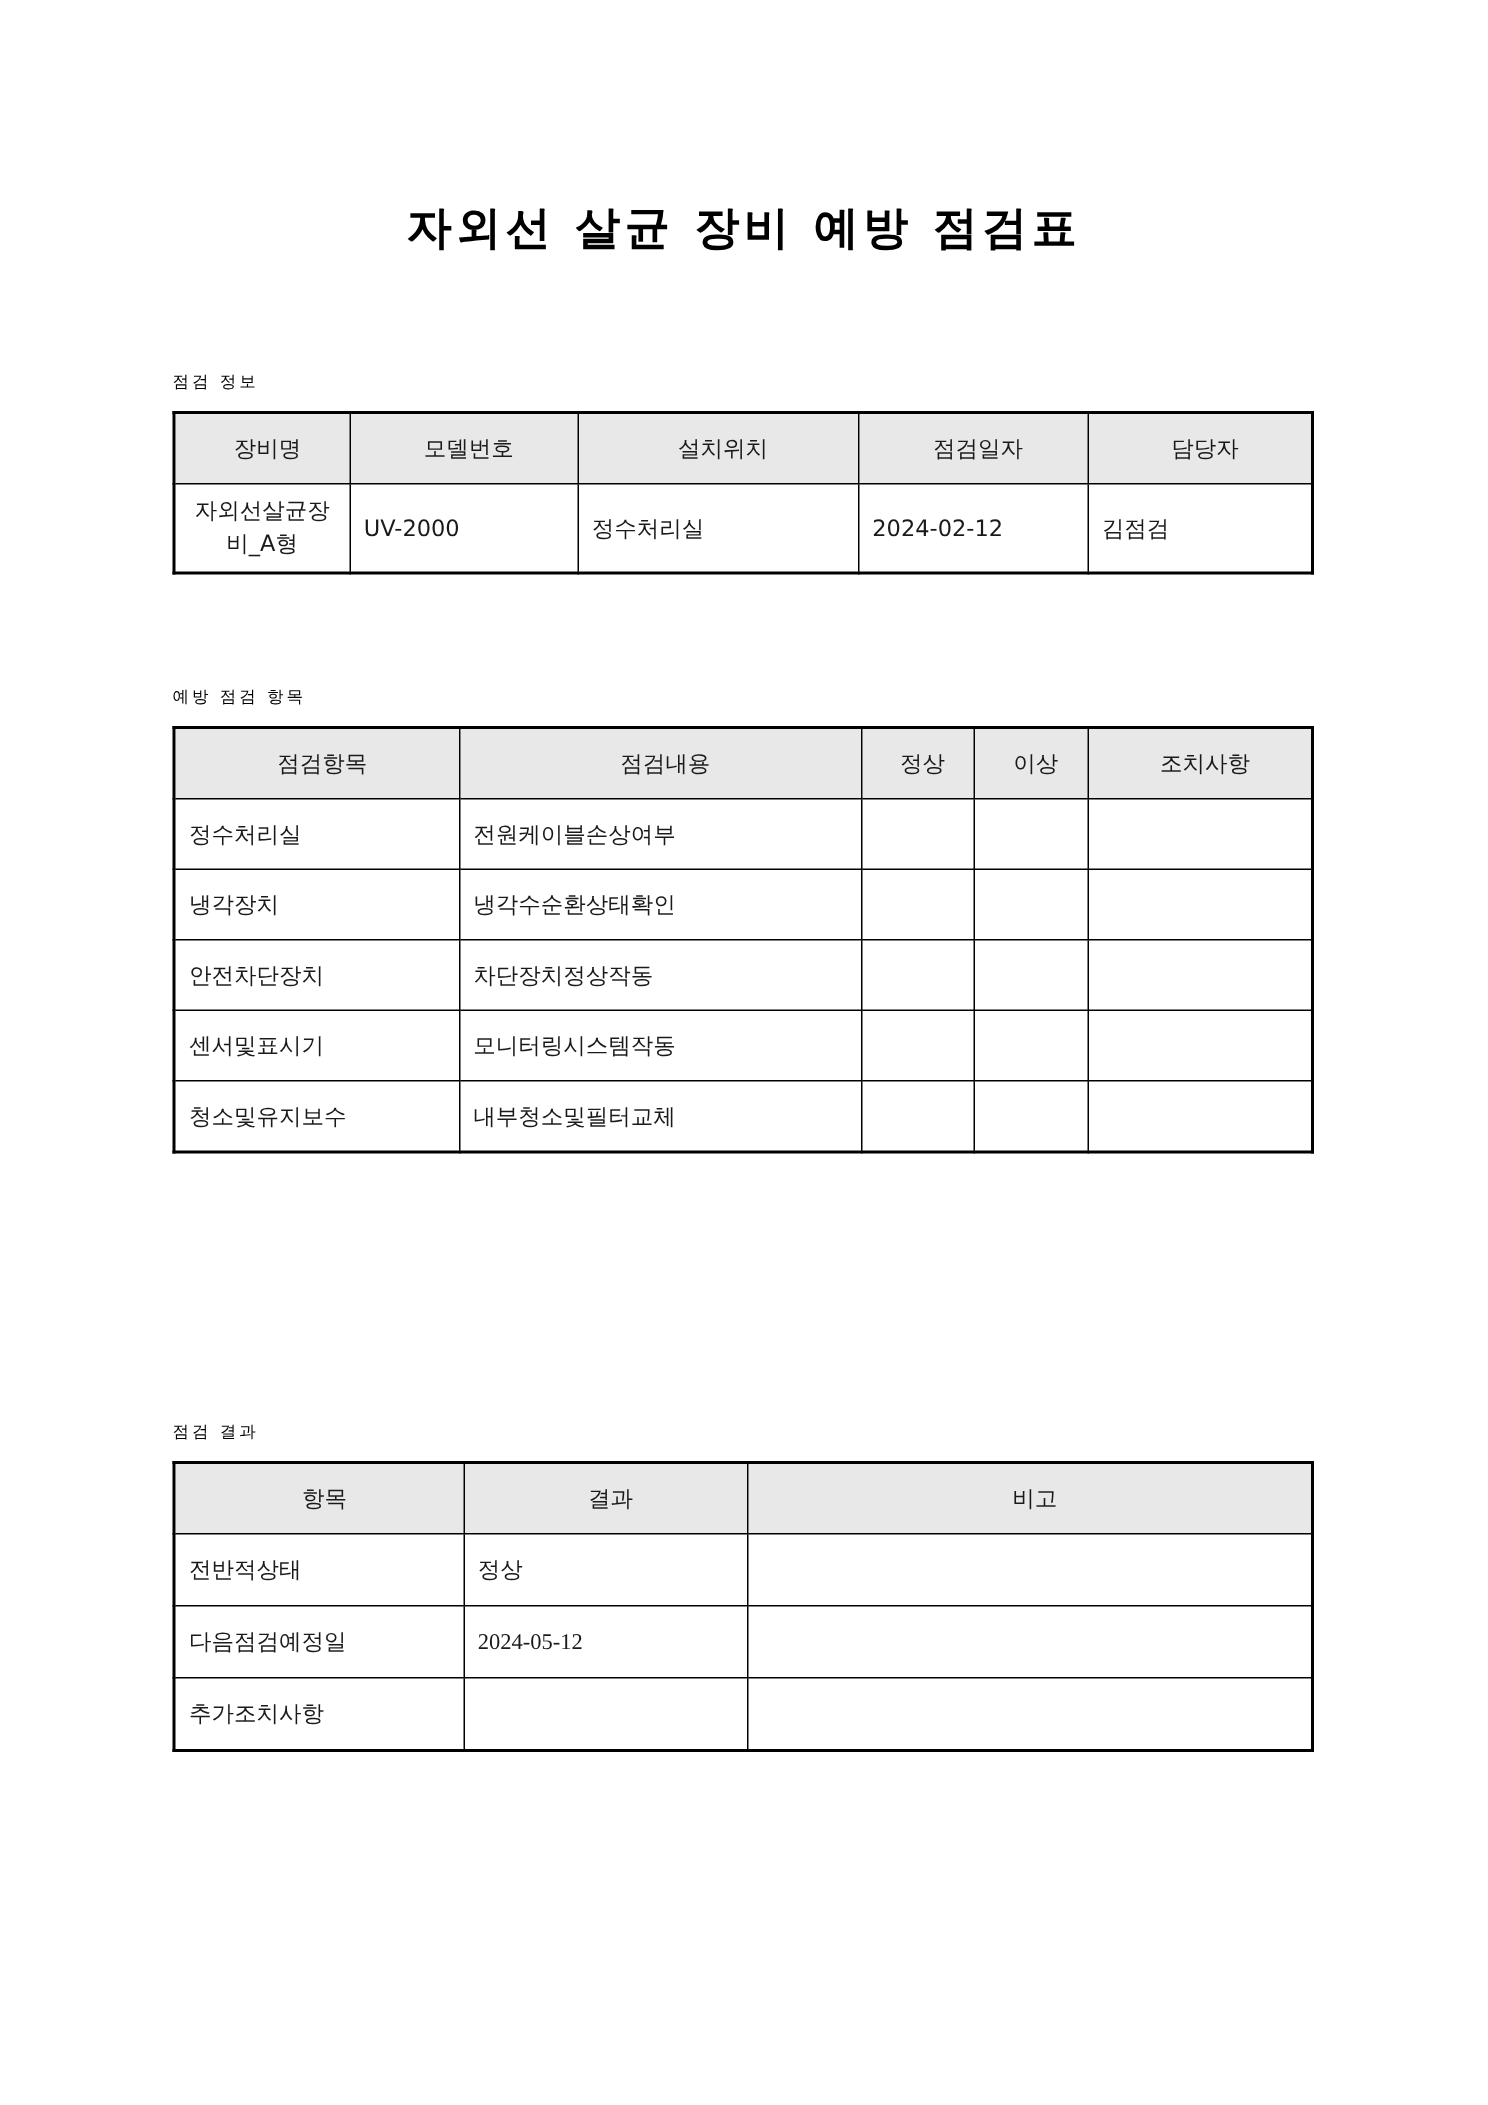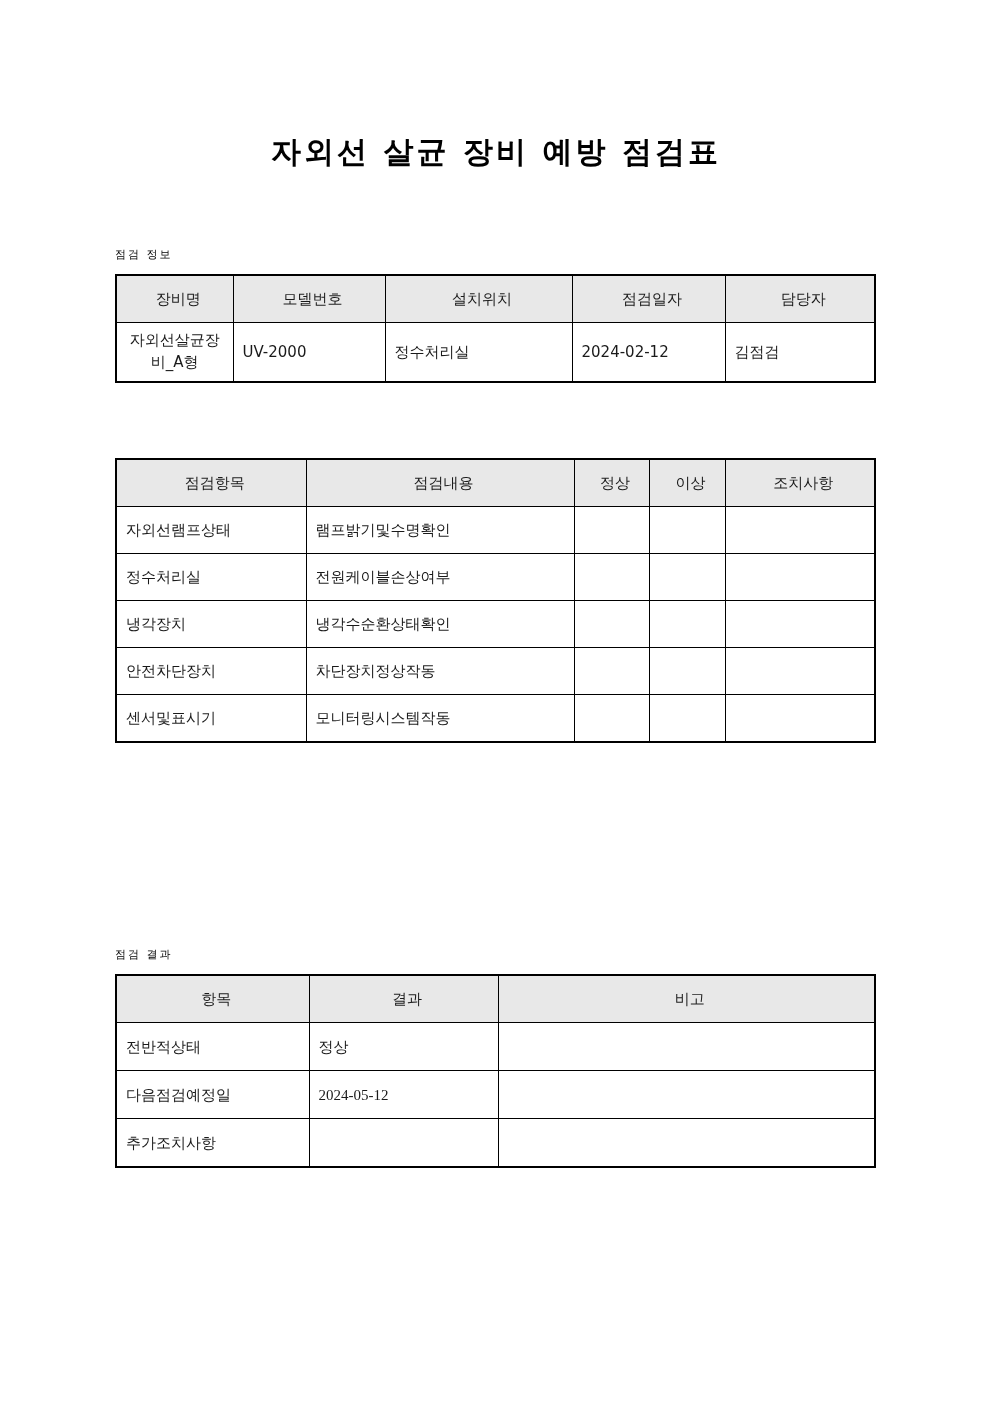--- a/index.html
+++ b/index.html
@@ -146,47 +146,41 @@
           <td>UV-2000</td>
           <td>정수처리실</td>
           <td>2024-02-12</td>
           <td>김점검</td>
         </tr>
       </tbody>
     </table>
   </div>
 
   <div class="section" style="top:458px;">
+    <div class="section-heading">예방 점검 항목</div>
 
     <table class="sheet" id="items-table">
       <colgroup>
         <col class="col-item">
           <col class="col-content">
           <col class="col-ok">
           <col class="col-ng">
           <col class="col-action">
       </colgroup>
       <thead>
         <tr>
           <th>점검항목</th>
           <th>점검내용</th>
           <th>정상</th>
           <th>이상</th>
           <th>조치사항</th>
         </tr>
       </thead>
       <tbody>
         <tr>
-          <td>자외선램프상태</td>
-          <td>램프밝기및수명확인</td>
-          <td class="blank"></td>
-          <td class="blank"></td>
-          <td class="blank"></td>
-        </tr>
-        <tr>
           <td>정수처리실</td>
           <td>전원케이블손상여부</td>
           <td class="blank"></td>
           <td class="blank"></td>
           <td class="blank"></td>
         </tr>
         <tr>
           <td>냉각장치</td>
           <td>냉각수순환상태확인</td>
           <td class="blank"></td>
@@ -196,20 +190,27 @@
         <tr>
           <td>안전차단장치</td>
           <td>차단장치정상작동</td>
           <td class="blank"></td>
           <td class="blank"></td>
           <td class="blank"></td>
         </tr>
         <tr>
           <td>센서및표시기</td>
           <td>모니터링시스템작동</td>
+          <td class="blank"></td>
+          <td class="blank"></td>
+          <td class="blank"></td>
+        </tr>
+        <tr>
+          <td>청소및유지보수</td>
+          <td>내부청소및필터교체</td>
           <td class="blank"></td>
           <td class="blank"></td>
           <td class="blank"></td>
         </tr>
       </tbody>
     </table>
   </div>
 
   <div class="section" style="top:948px;">
     <div class="section-heading">점검 결과</div>

